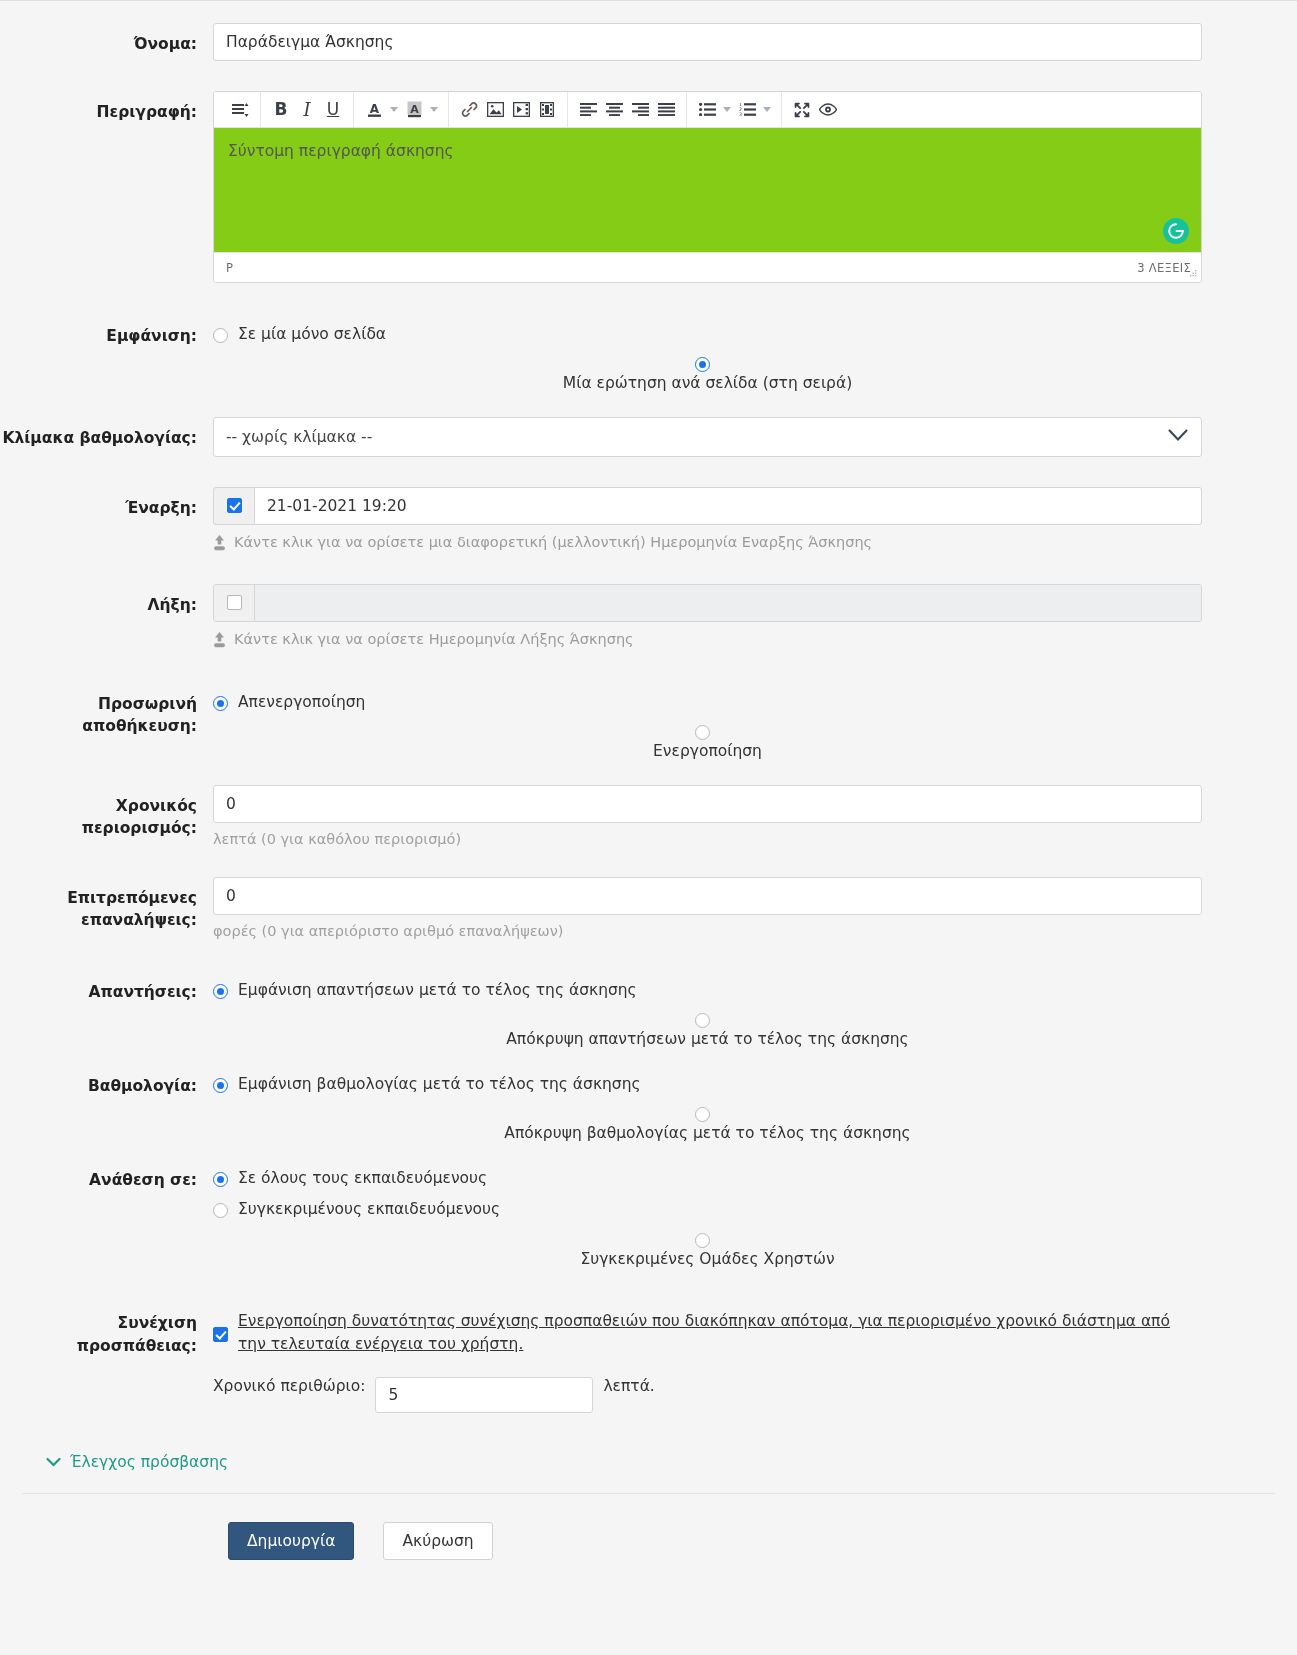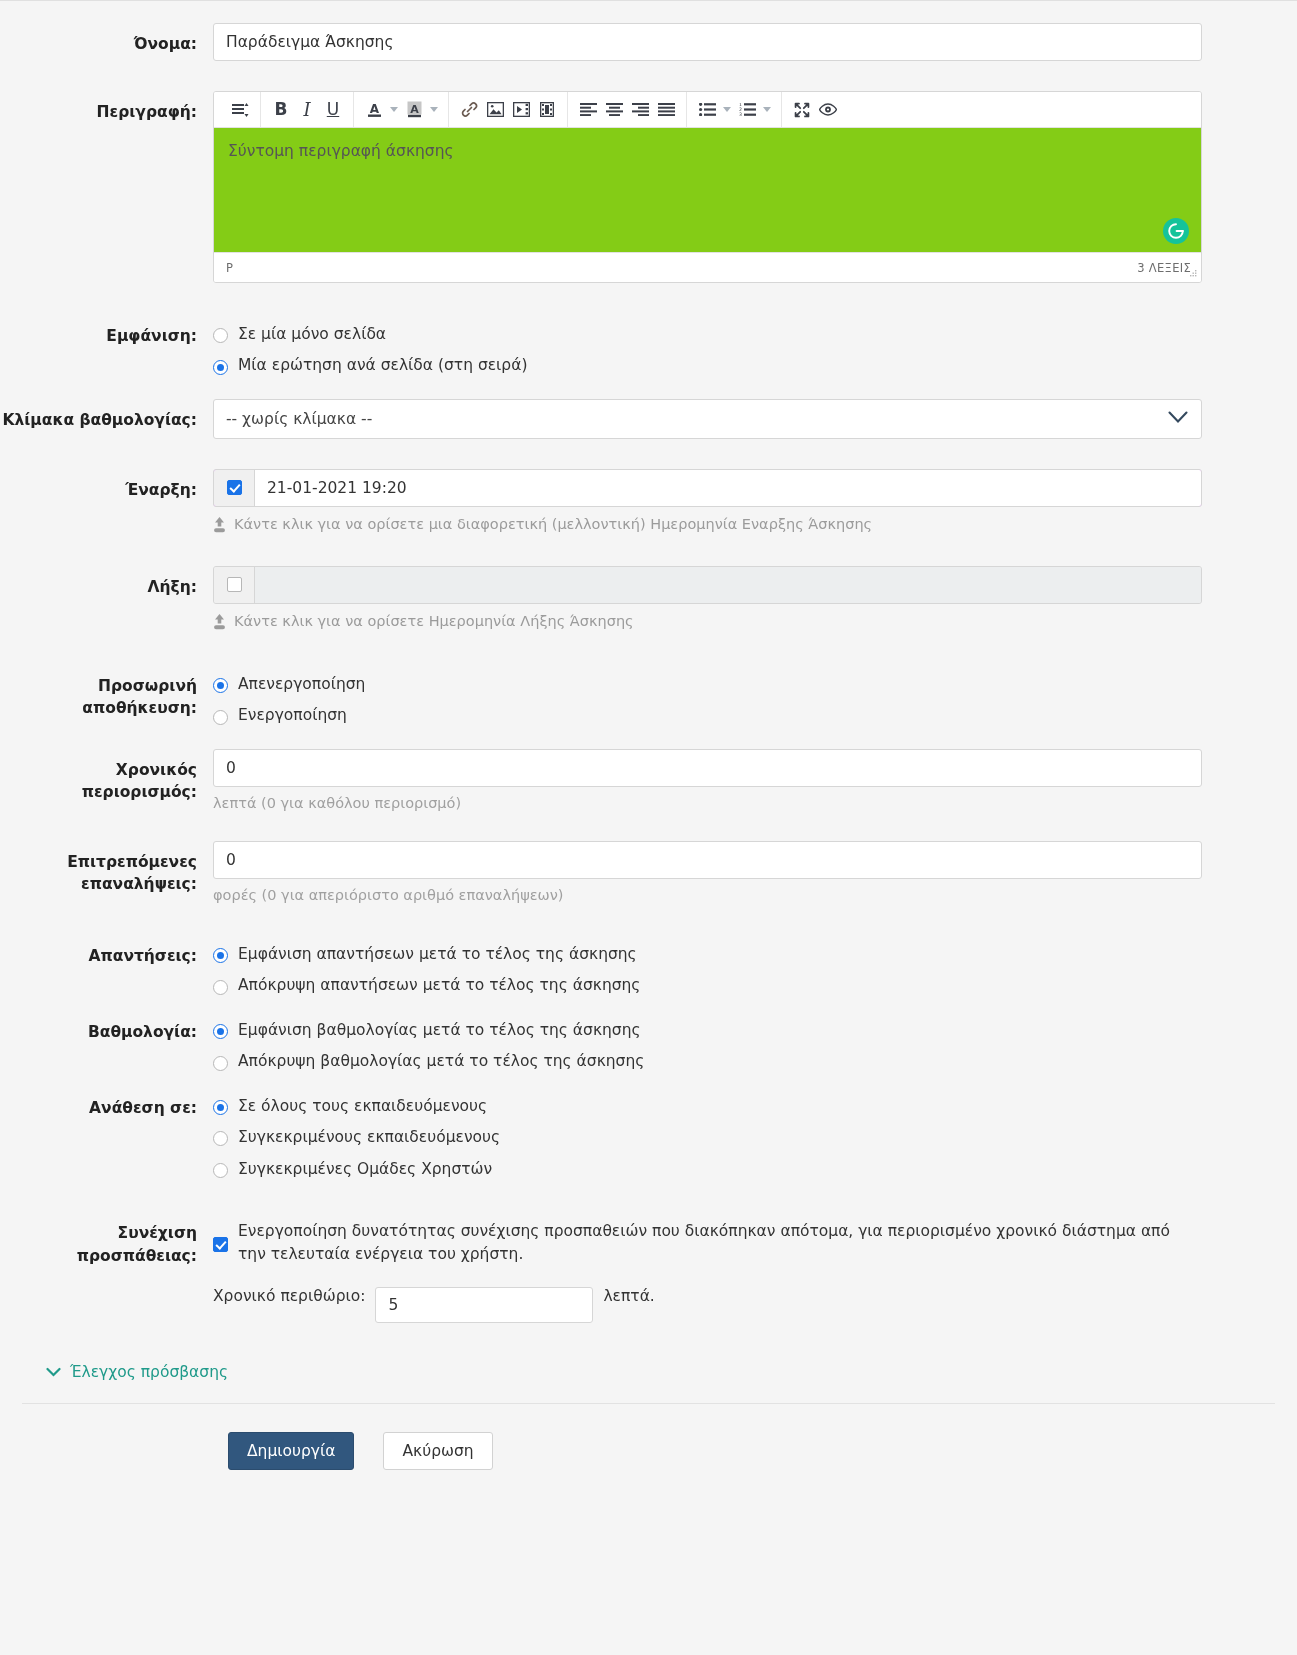--- a/index.html
+++ b/index.html
@@ -157,21 +157,21 @@
 
   
   .opt {
     display: flex;
     align-items: center;
     margin-bottom: 9px;
     font-size: 15.5px;
     color: #333;
     line-height: 1.45;
   }
-  .opt:last-child { margin-bottom: 0; }
+  .opt:last-child { margin-bottom: 0; flex-direction: column; }
   .radio {
     width: 15px; height: 15px;
     border-radius: 50%;
     border: 1px solid #b7b7b7;
     background: #fff;
     margin: 3px 10px 0 0;
     flex: 0 0 15px;
     position: relative;
     cursor: pointer;
   }
@@ -286,20 +286,21 @@
 
   .spacer-sm { height: 22px; }
   .spacer-md { height: 30px; }
   .spacer-lg { height: 40px; }
 
   
   .cont-text {
     font-size: 15.5px;
     color: #333;
     line-height: 1.45;
+    text-decoration: underline;
   }
   .cont-timerow {
     display: flex;
     margin-top: 22px;
     font-size: 15.5px;
     color: #333;
   }
   .cont-timerow .small-input {
     width: 218px;
     height: 36px;

